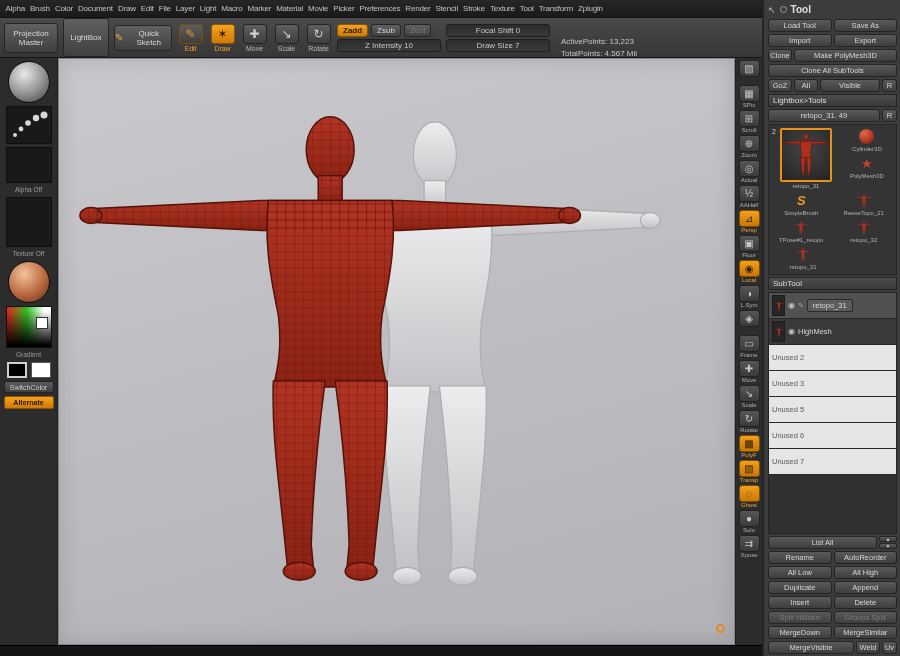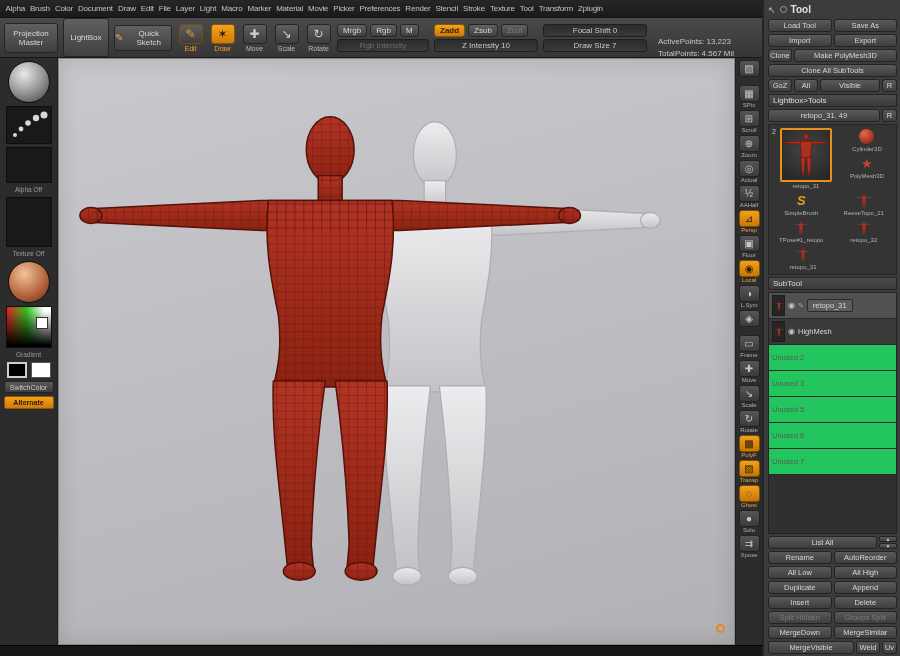--- a/index.html
+++ b/index.html
@@ -86,21 +86,21 @@
   .qp-big{width:52px;height:54px;background:radial-gradient(circle at 50% 38%,#454545,#232323);border:2px solid #e8901a;border-radius:2px;position:relative;display:flex;align-items:center;justify-content:center;}
   .badge2{font-size:7px;color:#ccc;align-self:flex-start;line-height:7px;}
   .ball{width:15px;height:15px;border-radius:50%;background:radial-gradient(circle at 35% 28%,#e86848,#7a1808);}
   .star{color:#c84232;font-size:13px;line-height:13px;}
   .sbrush{color:#eb9a1c;font-size:13px;font-weight:bold;font-style:italic;line-height:13px;}
   
   .st-section{flex:1;display:flex;flex-direction:column;gap:2px;min-height:0;}
   .st-list{flex:1;background:#303030;border:1px solid #222;overflow:hidden;display:flex;flex-direction:column;}
   .st-row{height:26px;display:flex;align-items:center;gap:3px;padding:0 3px;border-bottom:1px solid #292929;background:#3a3a3a;flex:none;}
   .st-row.sel{background:#515151;}
-  .st-row.empty{background:#22c55e;}
+  .st-row.empty{background:#e5e5e5;}
   .st-label{font-size:7.5px;color:#d8d8d8;}
   .st-row.empty .st-label{color:#5a5a5a;}
   .st-thumb{width:13px;height:21px;background:#262626;border:1px solid #1c1c1c;display:flex;align-items:center;justify-content:center;}
   .eye{font-size:8px;color:#c4c4c4;}
   .mini-ic{font-size:7px;color:#a8a8a8;}
   .st-nameplate{background:#5c5c5c;border:1px solid #2a2a2a;border-radius:2px;padding:1px 5px;}
   .arr-col{display:flex;flex-direction:column;gap:1px;flex:0 0 18px;}
   .arr-btn{height:6px;font-size:5px;line-height:5px;background:linear-gradient(#5a5a5a,#3e3e3e);border:1px solid #242424;border-radius:2px;color:#ccc;display:flex;align-items:center;justify-content:center;}
 </style>
 </head>
@@ -185,28 +185,20 @@
       <div class="mode">
         <div class="mode-ic">↘</div>
         <div class="mode-label">Scale</div>
       </div>
       <div class="mode">
         <div class="mode-ic">↻</div>
         <div class="mode-label">Rotate</div>
       </div>
       <div class="tb-col">
         <div class="tb-row">
-          <div class="sm-btn">Mrgb</div>
-          <div class="sm-btn">Rgb</div>
-          <div class="sm-btn">M</div>
-        </div>
-        <div class="slider dim w92">Rgb Intensity</div>
-      </div>
-      <div class="tb-col">
-        <div class="tb-row">
           <div class="sm-btn accent">Zadd</div>
           <div class="sm-btn">Zsub</div>
           <div class="sm-btn dim">Zcut</div>
         </div>
         <div class="slider w104">Z Intensity 10</div>
       </div>
       <div class="tb-col">
         <div class="slider w104">Focal Shift 0</div>
         <div class="slider w104">Draw Size 7</div>
       </div>

